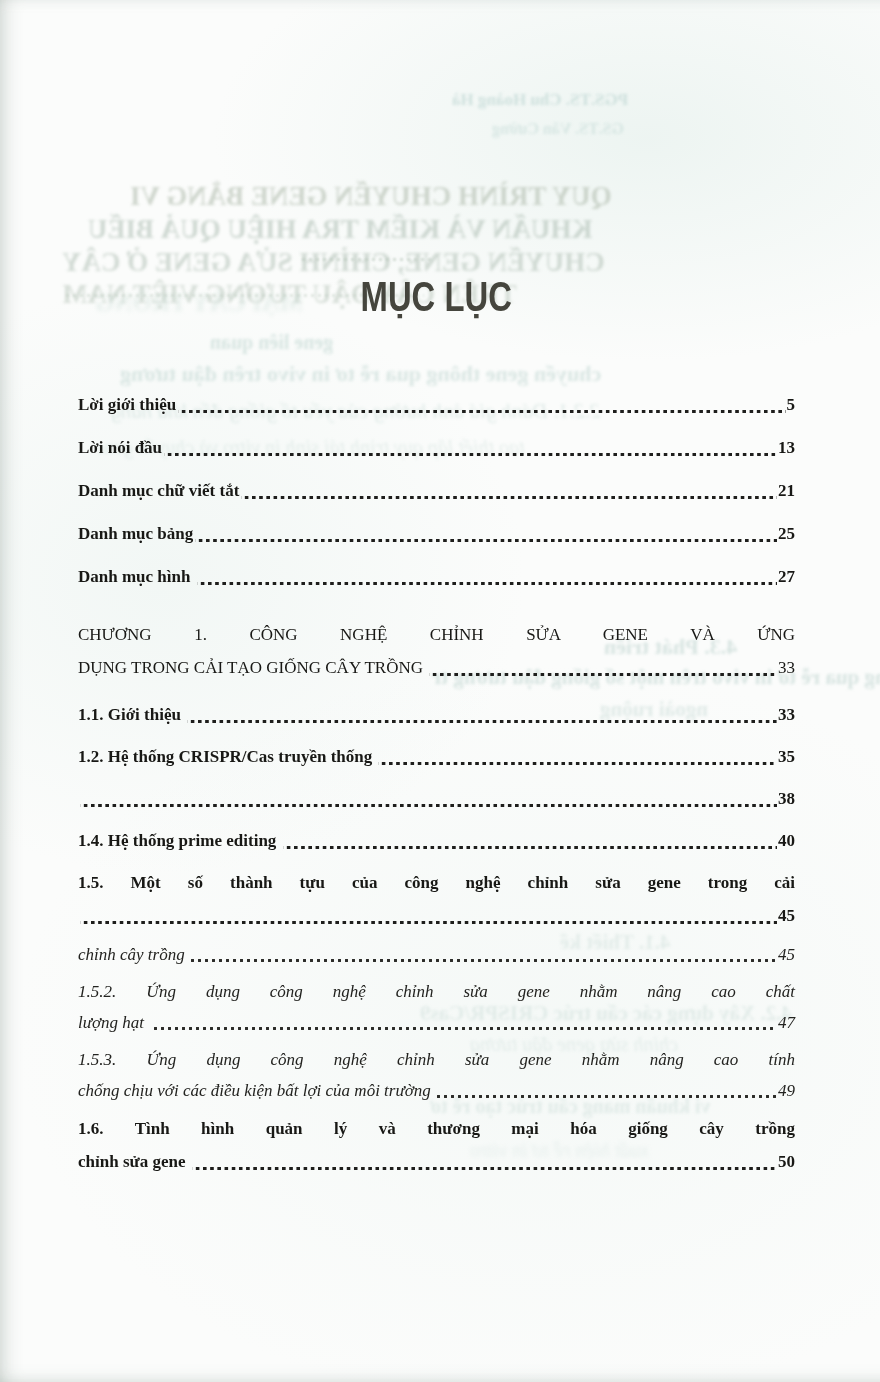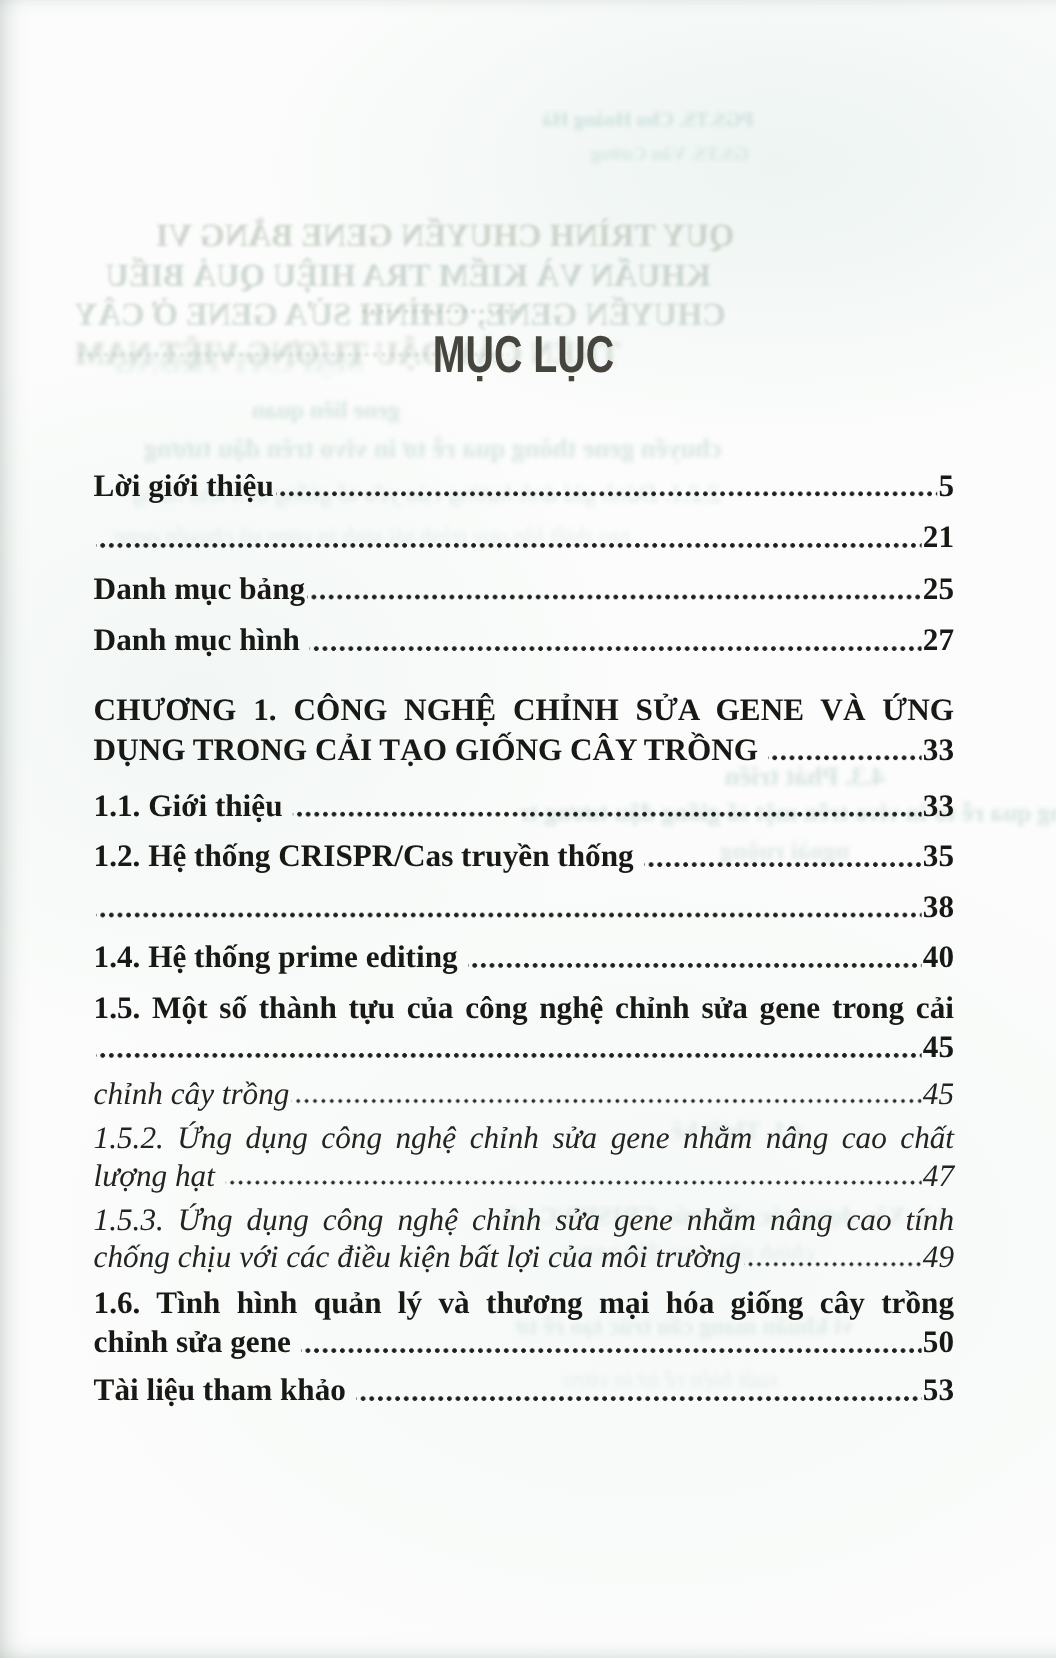--- a/index.html
+++ b/index.html
@@ -42,38 +42,38 @@
   .content{position:absolute;left:78px;top:0;width:717px;}
   .title-row{margin-top:276px;text-align:center;height:42px;}
   .page-title{
     display:inline-block;
     font-family:"Liberation Sans",sans-serif;
     font-weight:700;font-size:40px;line-height:40px;
     color:#45453d;letter-spacing:0px;
     transform:scale(0.82,1.08);transform-origin:center;
   }
   .toc-list{margin-top:70px;color:#181815;}
-  .entry{font-size:26px;}
+  .entry{font-size:17px;}
   .entry .line1{
     line-height:33px;
     text-align:justify;text-align-last:justify;
     white-space:normal;
   }
   .entry .lineend{display:flex;align-items:flex-end;line-height:33px;}
   .entry .label{white-space:pre;}
   .entry .dots{
     flex:1 1 auto;align-self:stretch;margin:0 1px 0 2px;
     background-image:radial-gradient(circle,#1e1e1c 1.7px,transparent 2.1px);
     background-size:7.2px 7.2px;background-repeat:repeat-x;
     background-position:left 2px bottom 6px;
   }
   .entry .page-num{white-space:pre;}
   
   .k-front{font-weight:700;margin-bottom:10px;}
-  .k-chapter{font-weight:700;margin-top:25px;margin-bottom:14px;}
+  .k-chapter{font-weight:400;margin-top:25px;margin-bottom:14px;}
   .k-section{font-weight:700;margin-bottom:9px;}
   .k-section2{font-weight:700;margin-bottom:7px;}
   .k-subsection{font-style:italic;font-weight:400;margin-bottom:6px;color:#232320;}
   .k-subsection .line1,.k-subsection .lineend{line-height:31px;}
   .k-subsection .dots{
     background-image:radial-gradient(circle,#2c2c29 1.4px,transparent 1.8px);
     background-size:7px 7px;background-position:left 2px bottom 6px;
   }
   .k-tail{font-weight:700;margin-bottom:0;}
 </style>
@@ -113,20 +113,28 @@
     <div class="toc-list">
         <div class="entry k-front">
           <div class="lineend">
             <span class="label">Lời giới thiệu</span>
             <span class="dots"></span>
             <span class="page-num">5</span>
           </div>
         </div>
         <div class="entry k-front">
           <div class="lineend">
+            <span class="label">Lời nói đầu</span>
+            <span class="dots"></span>
+            <span class="page-num">13</span>
+          </div>
+        </div>
+        <div class="entry k-front">
+          <div class="lineend">
+            <span class="label">Danh mục chữ viết tắt</span>
             <span class="dots"></span>
             <span class="page-num">21</span>
           </div>
         </div>
         <div class="entry k-front">
           <div class="lineend">
             <span class="label">Danh mục bảng</span>
             <span class="dots"></span>
             <span class="page-num">25</span>
           </div>
@@ -204,23 +212,16 @@
           </div>
         </div>
         <div class="entry k-section2">
           <div class="line1">1.6. Tình hình quản lý và thương mại hóa giống cây trồng</div>
           <div class="lineend">
             <span class="label">chỉnh sửa gene </span>
             <span class="dots"></span>
             <span class="page-num">50</span>
           </div>
         </div>
-        <div class="entry k-tail">
-          <div class="lineend">
-            <span class="label">Tài liệu tham khảo </span>
-            <span class="dots"></span>
-            <span class="page-num">53</span>
-          </div>
-        </div>
       </div>
   </div>
 
 </div>
 
 </body></html>

